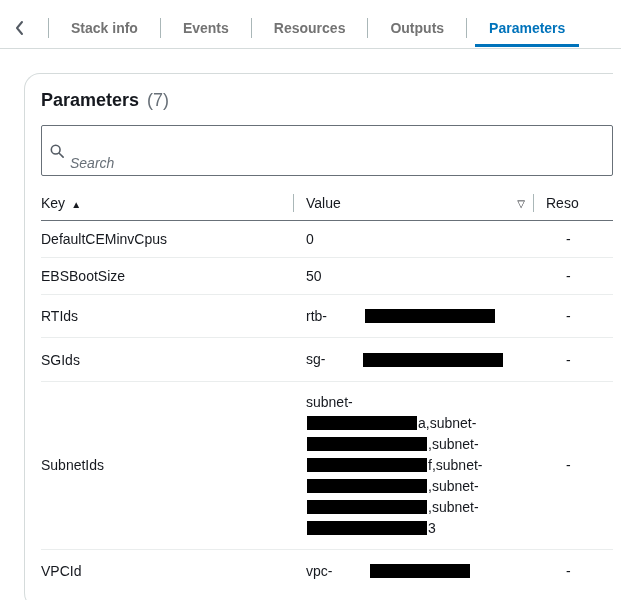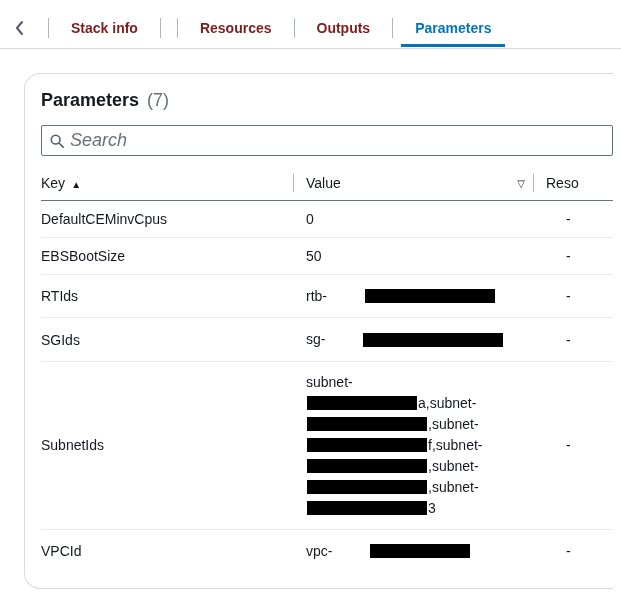--- a/index.html
+++ b/index.html
@@ -35,21 +35,21 @@
     .tab-sep {
       width: 1px;
       height: 20px;
       background: #aab7b8;
       margin: 0 8px;
     }
     .tab-item {
       padding: 10px 14px;
       font-size: 14px;
       font-weight: 700;
-      color: #7f1d1d;
+      color: #737373;
       cursor: pointer;
       position: relative;
       white-space: nowrap;
     }
     .tab-item.active {
       color: #0073bb;
     }
     .tab-item.active::after {
       content: "";
       position: absolute;
@@ -92,24 +92,25 @@
       gap: 6px;
       margin-bottom: 10px;
       margin-right: 0;
     }
     .search-wrap svg {
       flex-shrink: 0;
     }
     .search-input {
       border: none;
       outline: none;
-      font-size: 18px;
+      font-size: 14px;
       color: #687078;
       flex: 1;
       background: transparent;
+      margin-top: 25px;
     }
     .search-input::placeholder {
       color: #687078;
       font-style: italic;
     }
     .table {
       width: 100%;
       border-collapse: collapse;
     }
     .table th {
@@ -191,20 +192,21 @@
 
 <div class="tabs-bar">
   <div class="tabs-back">
     <svg width="10" height="16" viewBox="0 0 10 16">
         <path d="M7 2 L2 8 L7 14" stroke="#545b64" stroke-width="2" fill="none" stroke-linecap="round" stroke-linejoin="round"></path>
       </svg>
   </div>
   <div class="tab-sep"></div>
   <div class="tab-item">Stack info</div>
   <div class="tab-sep"></div>
+  <div class="tab-item">Events</div>
   <div class="tab-sep"></div>
   <div class="tab-item">Resources</div>
   <div class="tab-sep"></div>
   <div class="tab-item">Outputs</div>
   <div class="tab-sep"></div>
   <div class="tab-item active">Parameters</div>
 </div>
 
 <div class="panel">
   <div class="panel-header">

